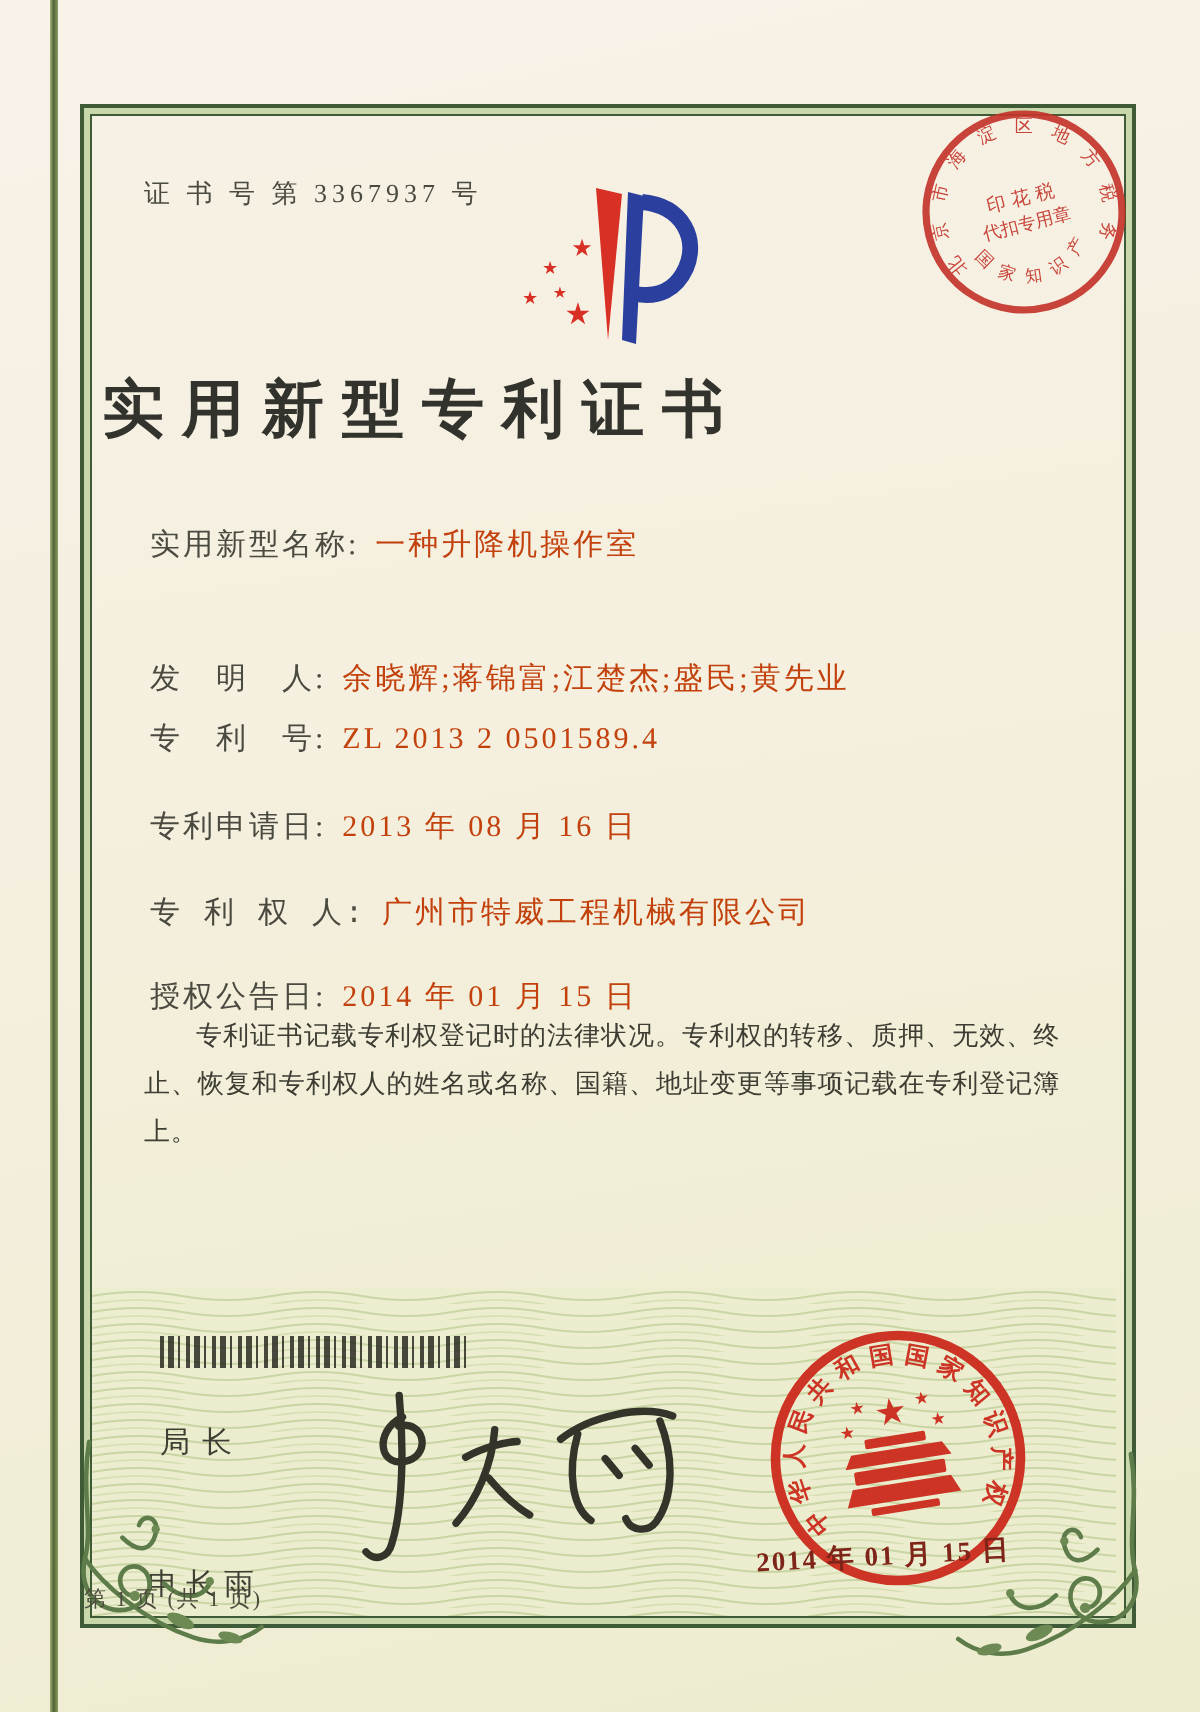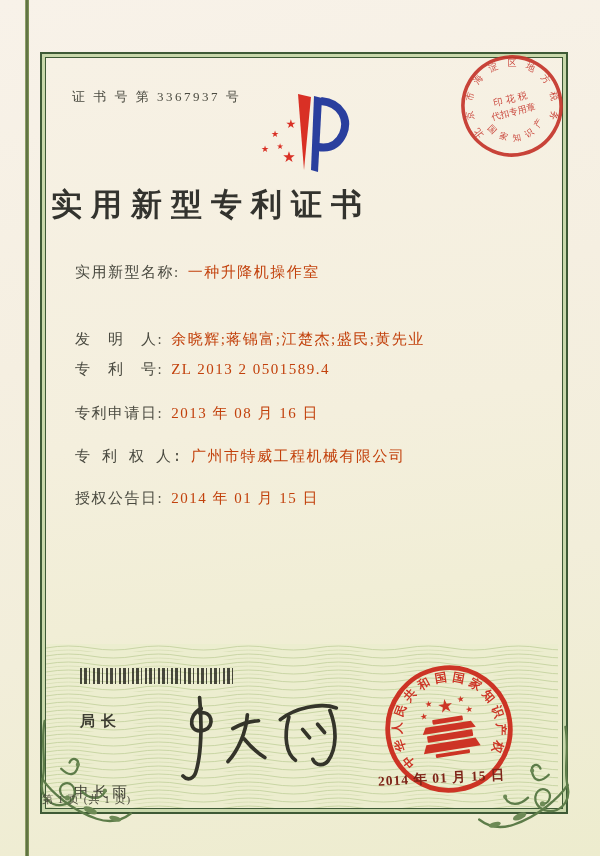--- a/index.html
+++ b/index.html
@@ -29,21 +29,21 @@
   .f-label{color:#4a4a40;}
   .f-value{margin-left:8px;color:#c2410c;}
   .row-0{top:263px;} .row-1{top:330px;} .row-2{top:360px;} .row-3{top:404px;} .row-4{top:447px;font-family:Liberation Mono, monospace;} .row-5{top:489px;}
   
   .body-text{left:72px;top:506px;width:458px;font-size:13px;line-height:1.85;
     text-align:justify;color:#3d3d33;letter-spacing:.4px;}
   .body-text p{margin:0;text-indent:2em;}
   
   .barcode{left:80px;top:668px;width:153px;height:16px;opacity:.82;
     background:repeating-linear-gradient(90deg,#23231c 0,#23231c 2px,transparent 2px,transparent 4px,#23231c 4px,#23231c 7px,transparent 7px,transparent 9px,#23231c 9px,#23231c 10px,transparent 10px,transparent 13px);}
-  .signoff-title{left:80px;top:712px;font-size:15px;letter-spacing:6px;color:#3e3e33;font-weight:bold;}
+  .signoff-title{left:80px;top:712px;font-size:15px;letter-spacing:6px;color:#3e3e33;}
   .signoff-name{left:74px;top:747px;font-size:15px;letter-spacing:4px;color:#3e3e33;margin-top:36px;}
   .signature{left:168px;top:688px;width:185px;height:98px;transform:rotate(-3deg);}
   .tax-seal{left:460px;top:54px;width:104px;height:104px;transform:rotate(-14deg);opacity:.92;}
   .authority-seal{left:382px;top:662px;width:134px;height:134px;transform:rotate(-9deg);opacity:.95;}
   .seal-date{left:378px;top:768px;width:180px;font-size:13.5px;font-weight:700;
     letter-spacing:1px;color:#7e2418;transform:rotate(-3deg);z-index:6;}
   .footer{left:42px;top:792px;width:516px;font-size:11px;letter-spacing:1px;color:#4c4c3e;}
   .ornament{width:104px;height:116px;}
   .orn-left{left:30px;top:716px;}
   .orn-right{left:476px;top:722px;transform:scaleX(-1);}
@@ -99,20 +99,21 @@
   <span class="f-label">专利申请日:</span><span class="f-value">2013 年 08 月 16 日</span>
 </div>
 <div class="abs field-row row-4">
   <span class="f-label">专 利 权 人:</span><span class="f-value">广州市特威工程机械有限公司</span>
 </div>
 <div class="abs field-row row-5">
   <span class="f-label">授权公告日:</span><span class="f-value">2014 年 01 月 15 日</span>
 </div>
 
 <div class="abs body-text">
+  <p>专利证书记载专利权登记时的法律状况。专利权的转移、质押、无效、终止、恢复和专利权人的姓名或名称、国籍、地址变更等事项记载在专利登记簿上。</p>
 </div>
 
 <div class="abs barcode"></div>
 
 <div class="abs signoff-title">局长</div>
 <div class="abs signoff-name">申长雨</div>
 
 <svg class="abs signature" viewBox="0 0 170 90" xmlns="http://www.w3.org/2000/svg">
   <g fill="none" stroke="#34342a" stroke-width="3.4" stroke-linecap="round" stroke-linejoin="round">
     <path d="M32 16 C 18 22 20 40 34 36 C 44 33 42 18 30 20"></path>

